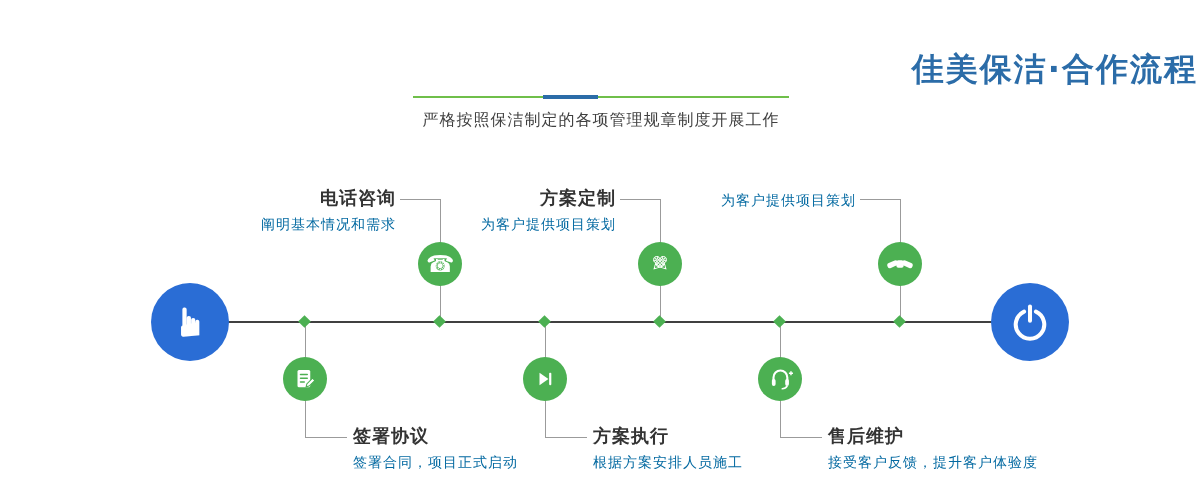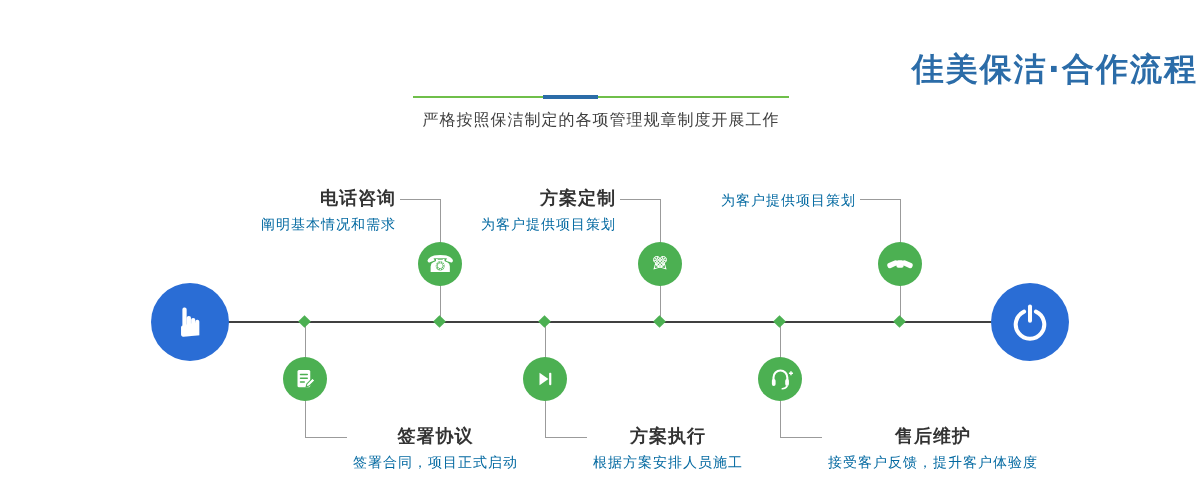--- a/index.html
+++ b/index.html
@@ -63,21 +63,21 @@
   .pencil-x{position:relative;width:26px;height:26px;}
   .pencil-x i{
     position:absolute;left:0;top:0;width:26px;height:26px;
     font-style:normal;color:#fff;font-size:21px;line-height:26px;text-align:center;
   }
   .pencil-x i.flip{transform:scaleX(-1);}
   
   .label{position:absolute;white-space:nowrap;}
   .label-top{top:186px;text-align:right;}
   .lb-t1{right:806px}.lb-t2{right:586px}.lb-t3{right:346px}
-  .label-bottom{top:424px;text-align:center;}
+  .label-bottom{top:424px;text-align:left;}
   .lb-b1{left:353px}.lb-b2{left:593px}.lb-b3{left:828px}
   .st{font-size:18px;font-weight:bold;color:#333333;line-height:24px;letter-spacing:1px;}
   .sd{font-size:14px;color:#0369a1;margin-top:5px;line-height:18px;letter-spacing:1px;}
 </style>
 </head>
 <body>
 
 <div class="canvas">
 
   <h1 class="title">佳美保洁·合作流程</h1>

